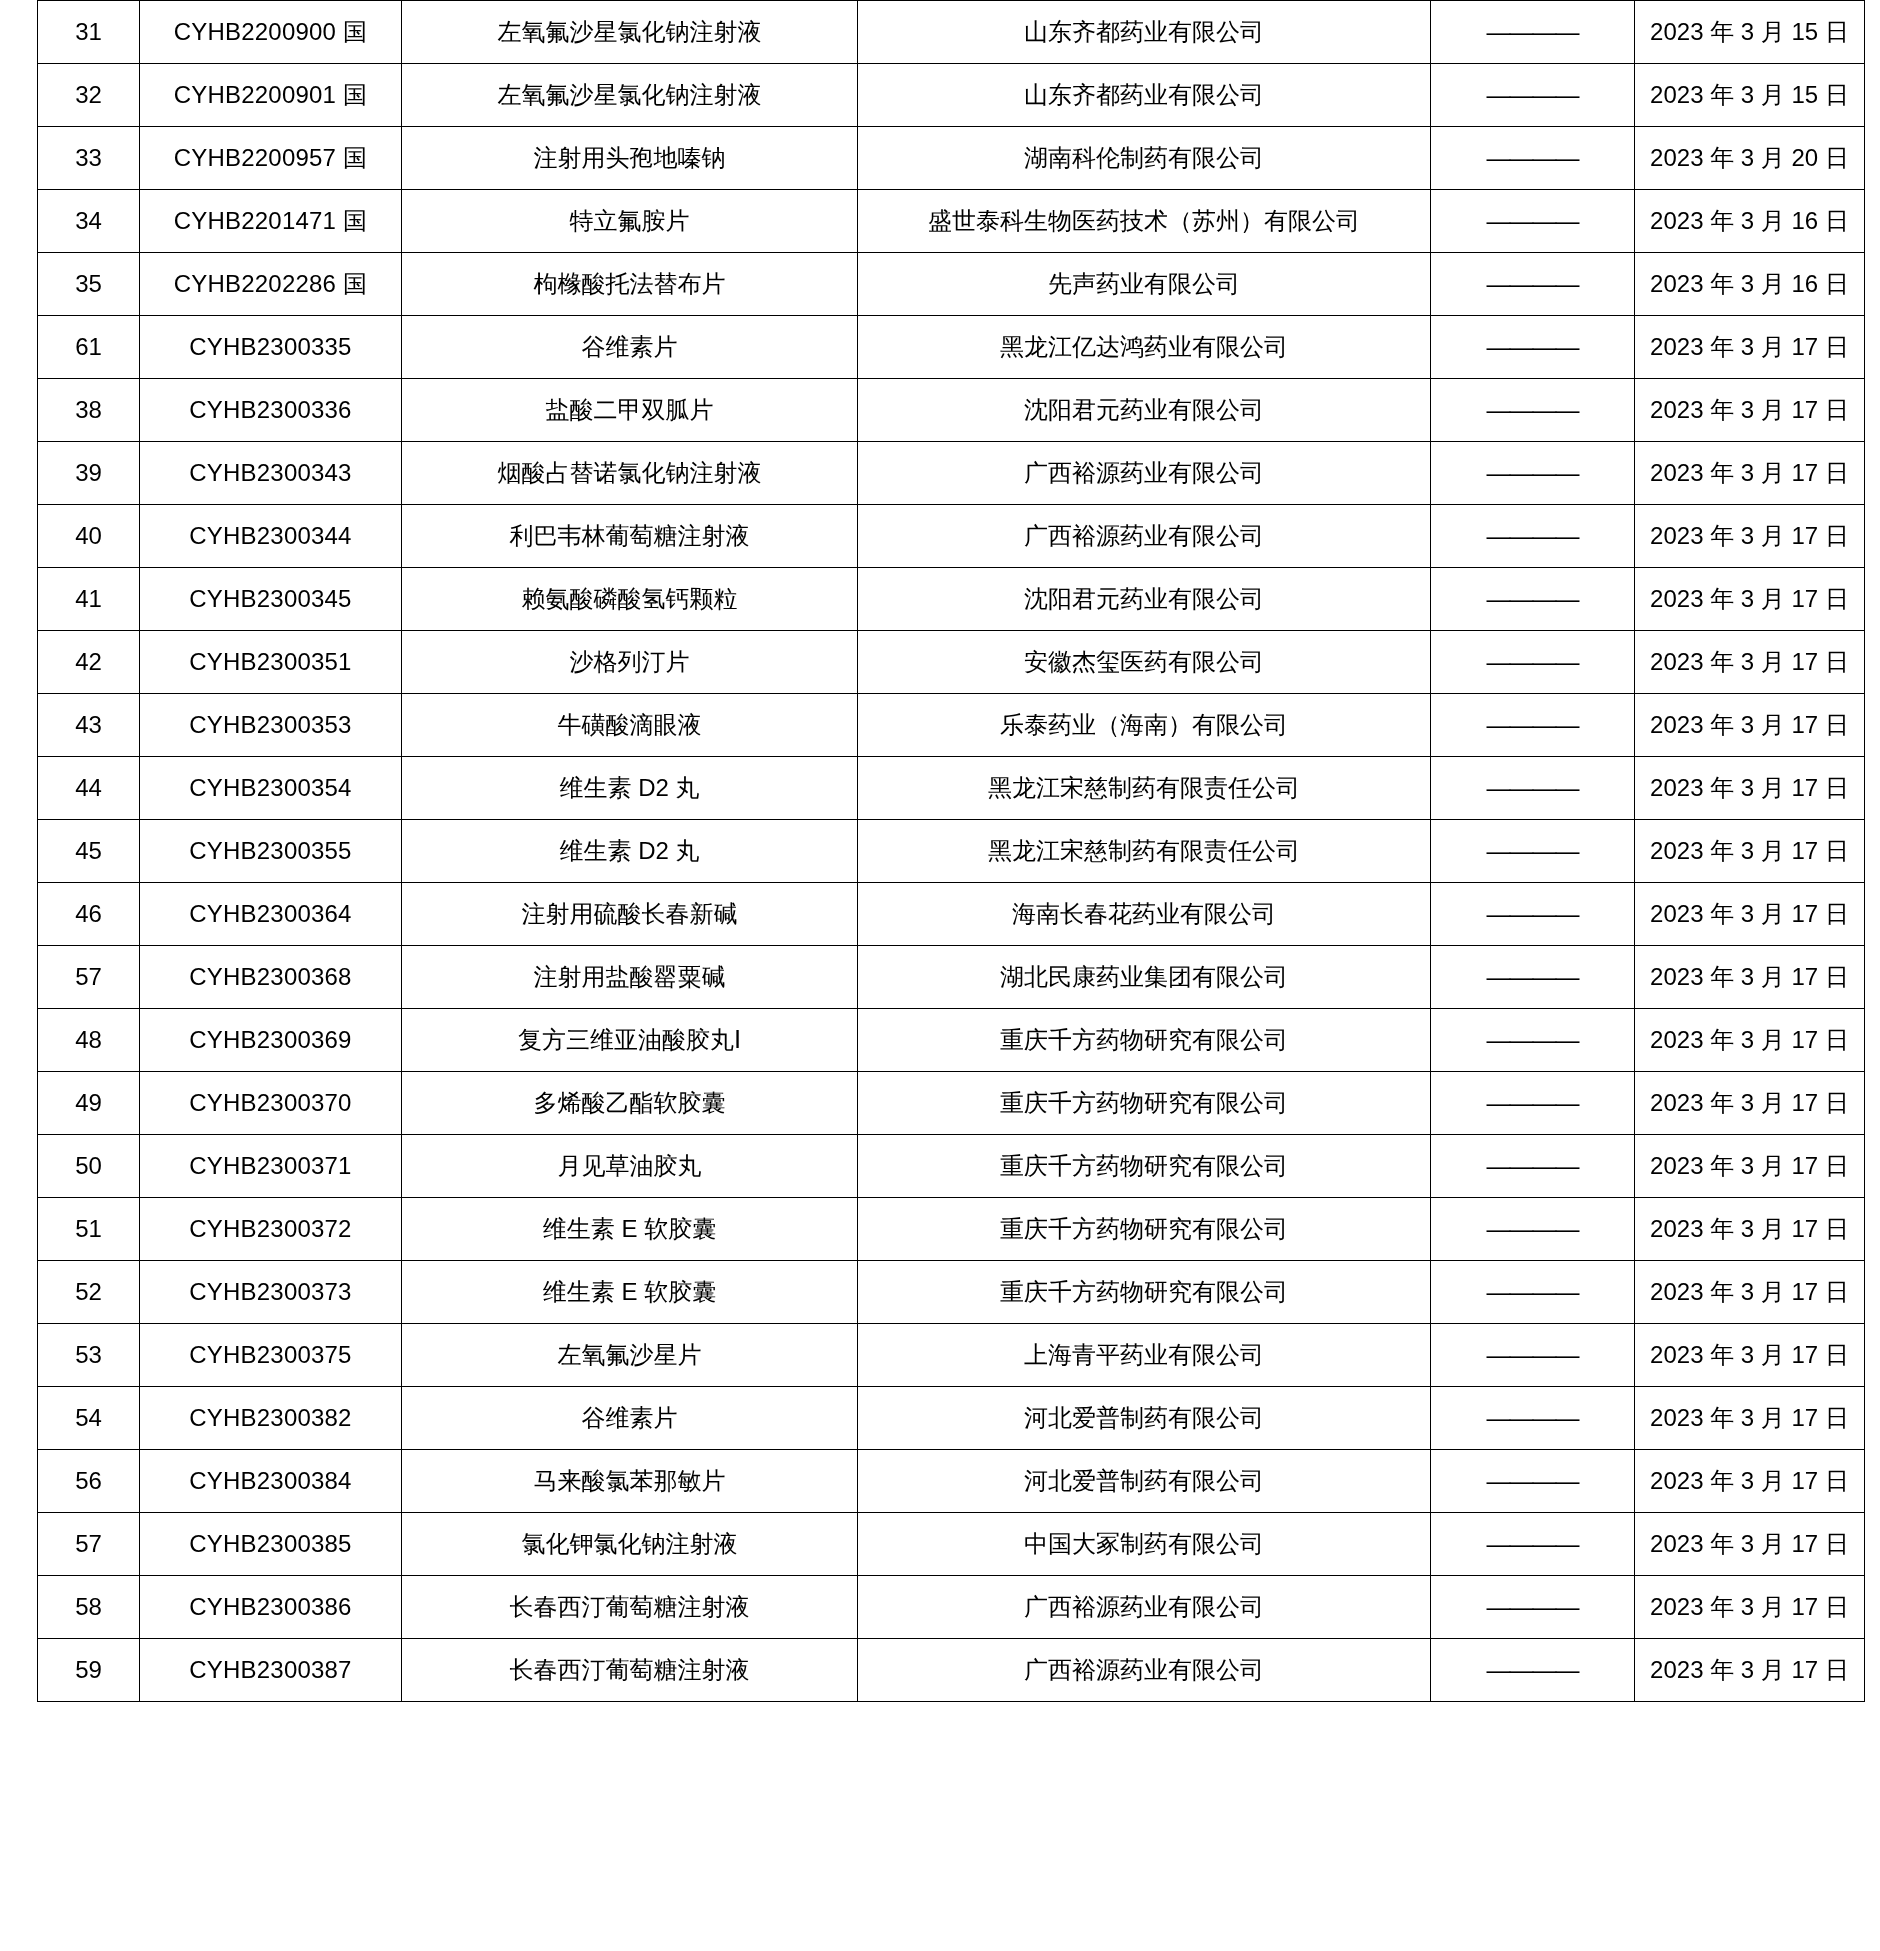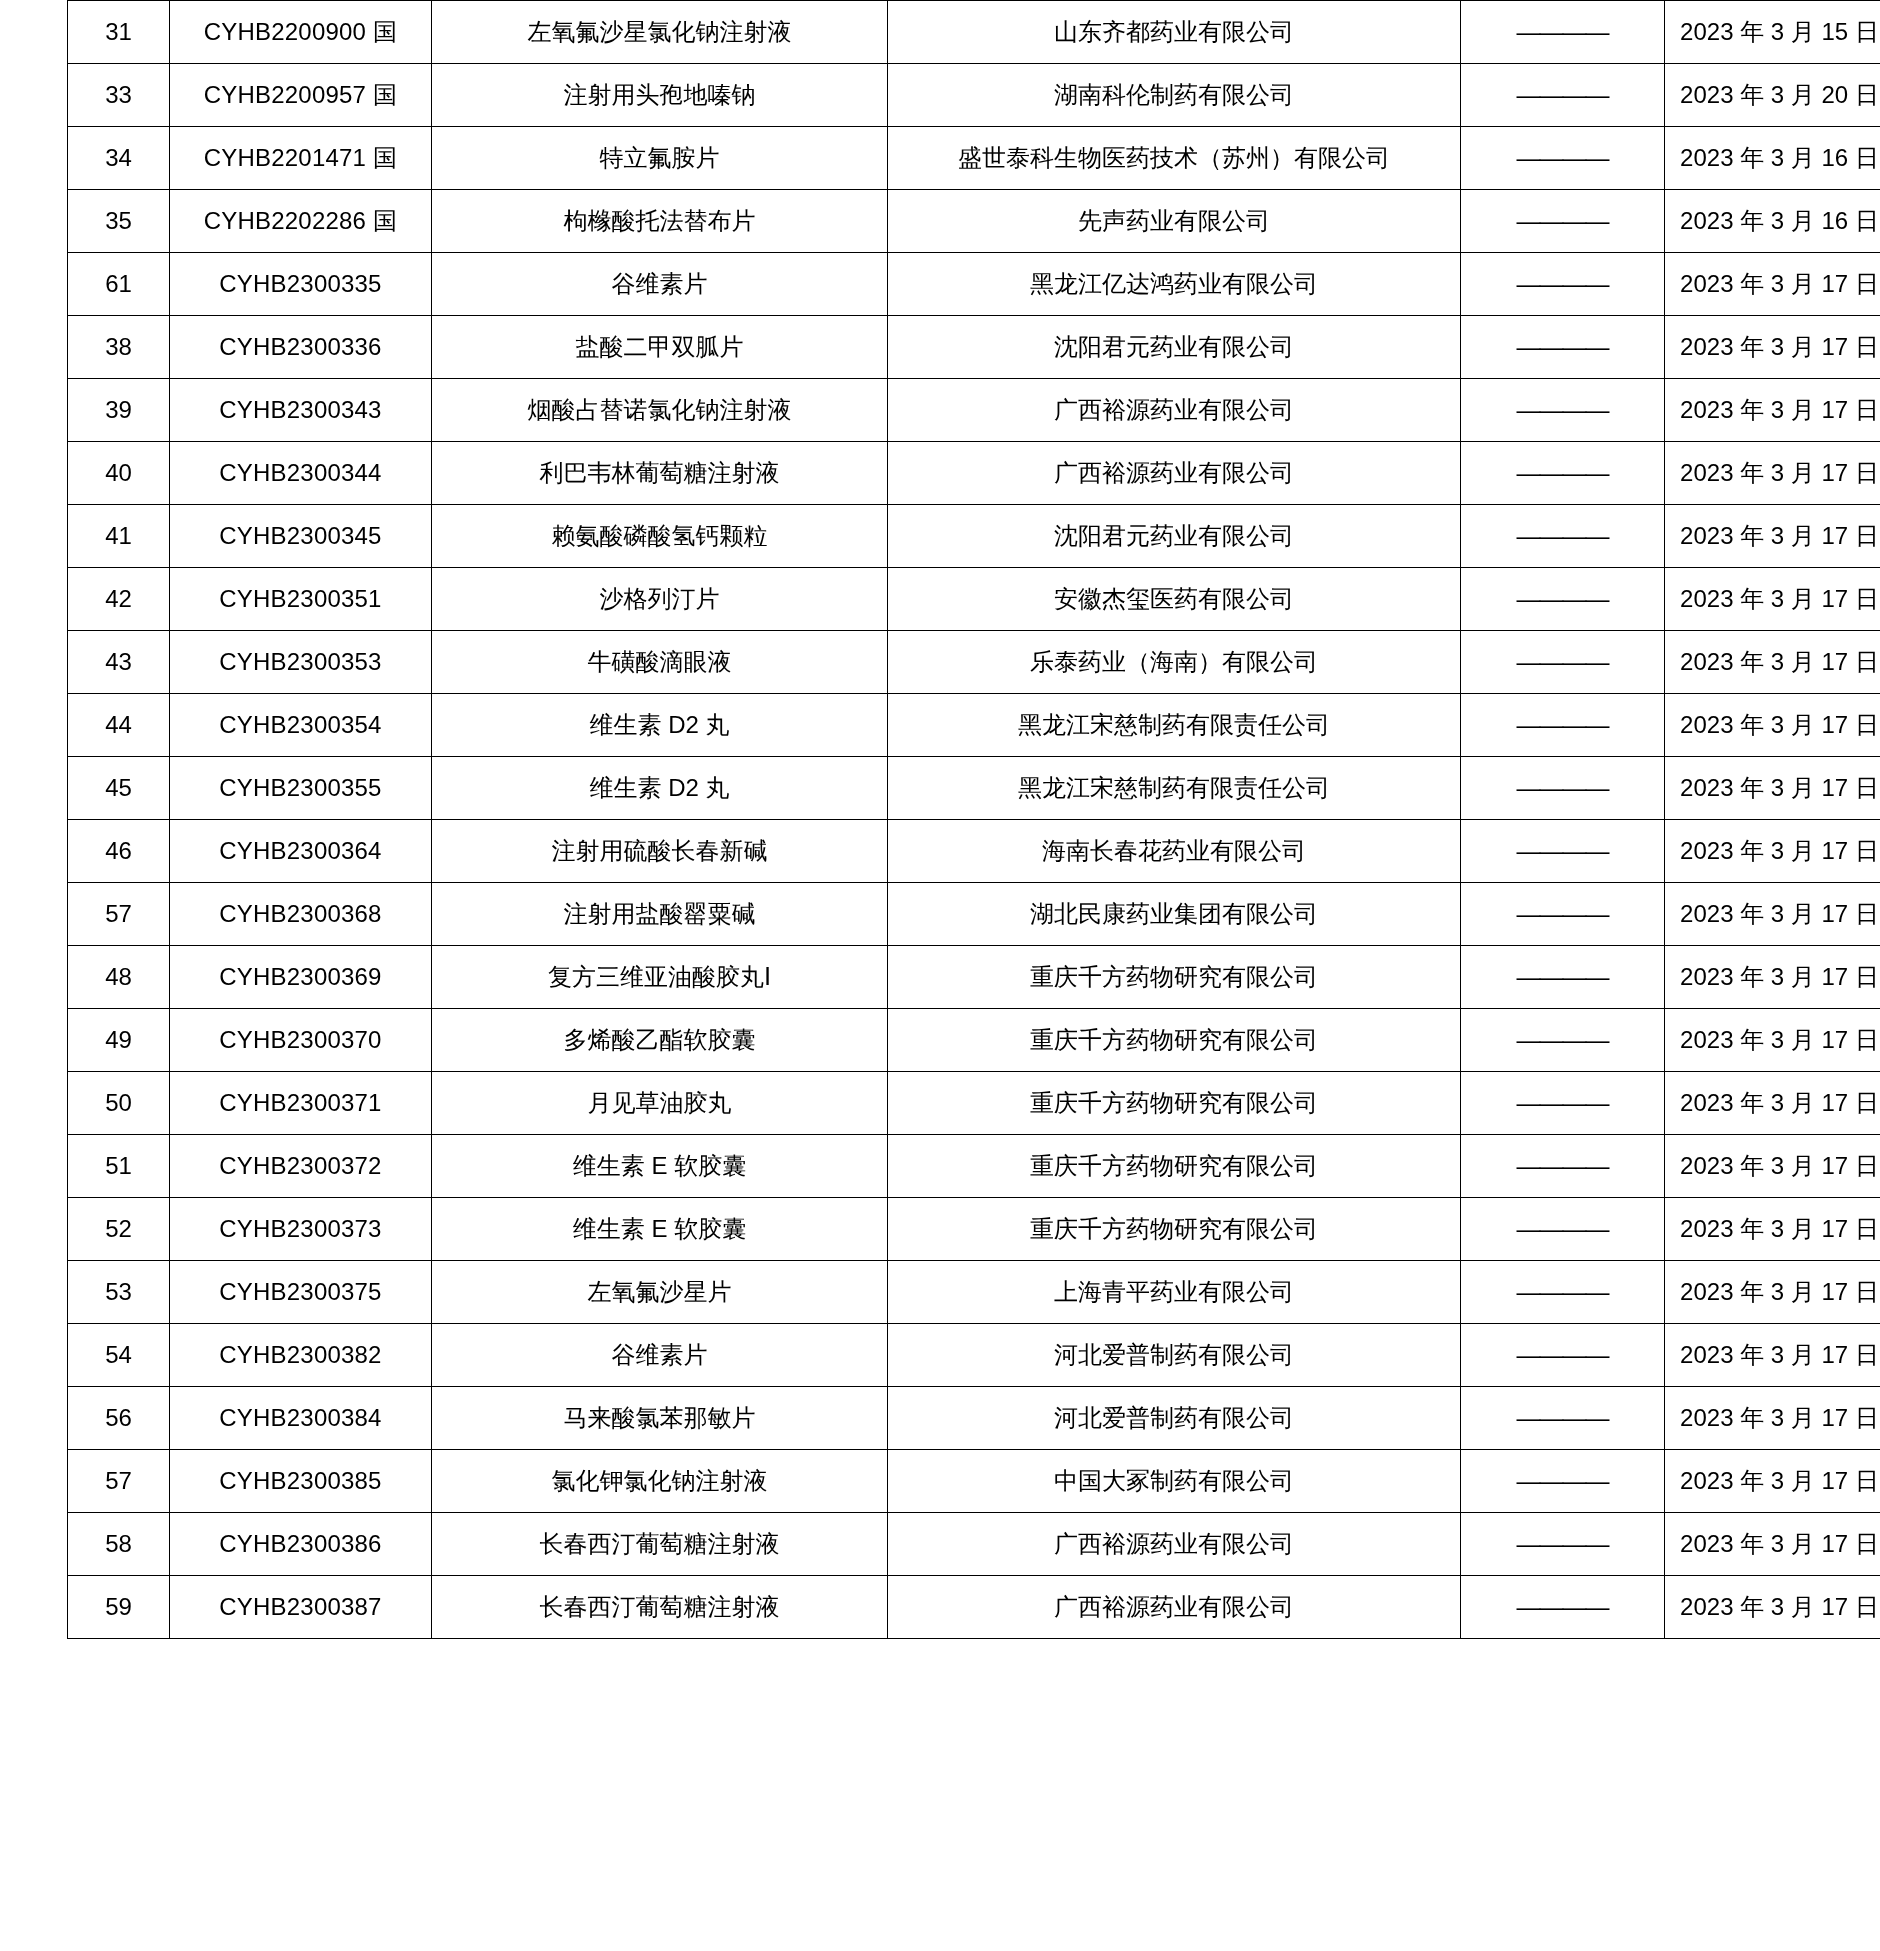--- a/index.html
+++ b/index.html
@@ -8,22 +8,21 @@
     background: #ffffff;
   }
   body {
     width: 1881px;
     font-family: "Liberation Sans", "DejaVu Sans", sans-serif;
     color: #000000;
   }
   .sheet {
     width: 1696px;
     box-sizing: border-box;
-    padding: 0 27px;
-    margin-left: 40px;
+    padding: 0 37px;
   }
   table.reg-table {
     border-collapse: collapse;
     width: 1826px;
     table-layout: fixed;
   }
   table.reg-table td {
     border: 1px solid #000000;
     height: 62px;
     padding: 0 5.8px;
@@ -64,20 +63,28 @@
     <tbody>
         <tr>
           <td class="cell-index">31</td>
           <td class="cell-code">CYHB2200900 国</td>
           <td class="cell-drug">左氧氟沙星氯化钠注射液</td>
           <td class="cell-company">山东齐都药业有限公司</td>
           <td class="cell-note">————</td>
           <td class="cell-date">2023 年 3 月 15 日</td>
         </tr>
         <tr>
+          <td class="cell-index">32</td>
+          <td class="cell-code">CYHB2200901 国</td>
+          <td class="cell-drug">左氧氟沙星氯化钠注射液</td>
+          <td class="cell-company">山东齐都药业有限公司</td>
+          <td class="cell-note">————</td>
+          <td class="cell-date">2023 年 3 月 15 日</td>
+        </tr>
+        <tr>
           <td class="cell-index">33</td>
           <td class="cell-code">CYHB2200957 国</td>
           <td class="cell-drug">注射用头孢地嗪钠</td>
           <td class="cell-company">湖南科伦制药有限公司</td>
           <td class="cell-note">————</td>
           <td class="cell-date">2023 年 3 月 20 日</td>
         </tr>
         <tr>
           <td class="cell-index">34</td>
           <td class="cell-code">CYHB2201471 国</td>

